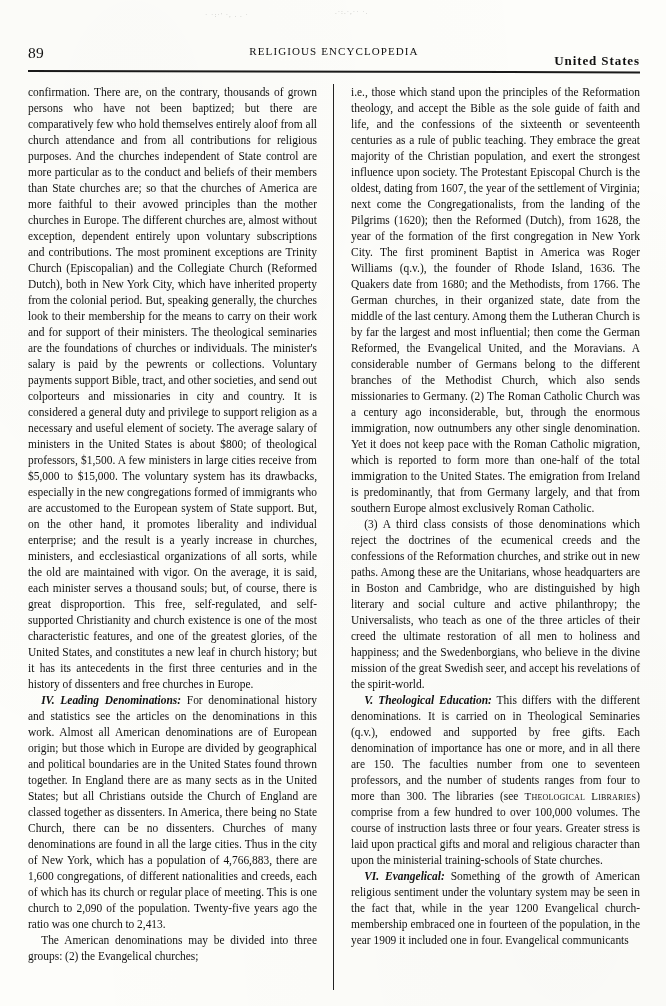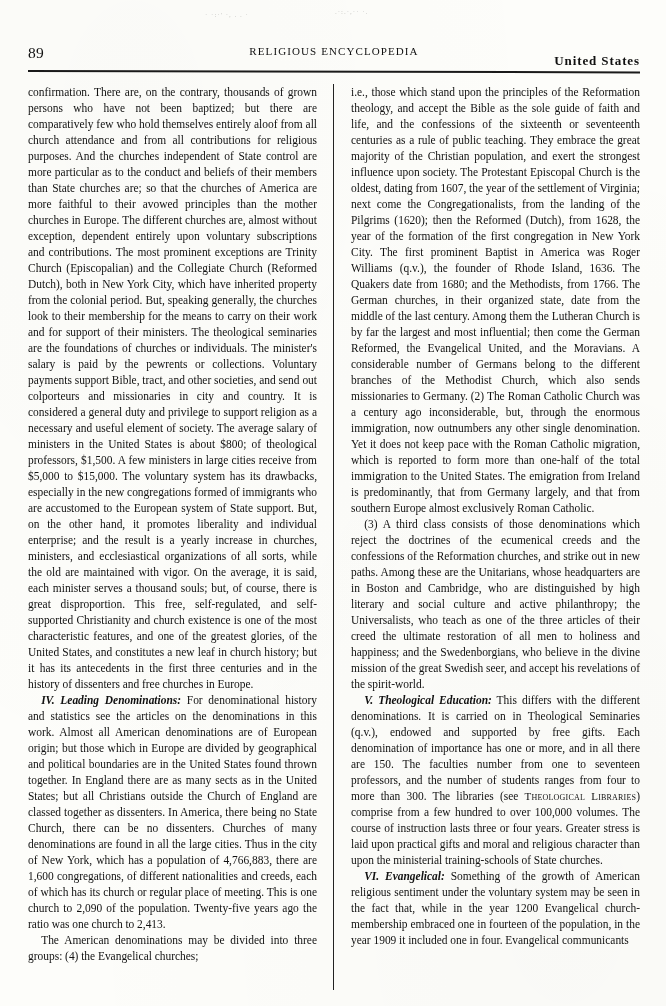--- a/index.html
+++ b/index.html
@@ -154,21 +154,21 @@
     <span class="folio-right">United States</span>
   </div>
 
   <div class="rule"></div>
 
   <div class="columns">
 
     <div class="col col-left">
       <p class="noindent">confirmation.  There are, on the contrary, thousands of grown persons who have not been baptized; but there are comparatively few who hold themselves entirely aloof from all church attendance and from all contributions for religious purposes.  And the churches independent of State control are more particular as to the conduct and beliefs of their members than State churches are;  so that the churches of America are more faithful to their avowed principles than the mother churches in Europe.  The different churches are, almost without exception, dependent entirely upon voluntary subscriptions and contributions.  The most prominent exceptions are Trinity Church (Episcopalian) and the Collegiate Church (Reformed Dutch), both in New York City, which have inherited property from the colonial period. But, speaking generally, the churches look to their membership for the means to carry on their work and for support of their ministers.  The theological seminaries are the foundations of churches or individuals.  The minister's salary is paid by the pewrents or collections.  Voluntary payments support Bible, tract, and other societies, and send out colporteurs and missionaries in city and country.  It is considered a general duty and privilege to support religion as a necessary and useful element of society. The average salary of ministers in the United States is about $800;  of theological professors, $1,500.  A few ministers in large cities receive from $5,000 to $15,000.  The voluntary system has its drawbacks, especially in the new congregations formed of immigrants who are accustomed to the European system of State support.  But, on the other hand, it promotes liberality and individual enterprise;  and the result is a yearly increase in churches, ministers, and ecclesiastical organizations of all sorts, while the old are maintained with vigor.  On the average, it is said, each minister serves a thousand souls;  but, of course, there is great disproportion.  This free, self-regulated, and self-supported Christianity and church existence is one of the most characteristic features, and one of the greatest glories, of the United States, and constitutes a new leaf in church history;  but it has its antecedents in the first three centuries and in the history of dissenters and free churches in Europe.</p>
       <p><b class="sec-head">IV. Leading Denominations:</b><span> For denominational history and statistics see the articles on the denominations in this work.  Almost all American denominations are of European origin;  but those which in Europe are divided by geographical and political boundaries are in the United States found thrown together.  In England there are as many sects as in the United States;  but all Christians outside the Church of England are classed together as dissenters.  In America, there being no State Church, there can be no dissenters.  Churches of many denominations are found in all the large cities.  Thus in the city of New York, which has a population of 4,766,883, there are 1,600 congregations, of different nationalities and creeds, each of which has its church or regular place of meeting.  This is one church to 2,090 of the population.  Twenty-five years ago the ratio was one church to 2,413.</span></p>
-      <p>The American denominations may be divided into three groups:  (4) the Evangelical churches;</p>
+      <p>The American denominations may be divided into three groups:  (2) the Evangelical churches;</p>
     </div>
 
     <div class="gutter"></div>
 
     <div class="col col-right">
       <p class="noindent">i.e., those which stand upon the principles of the Reformation theology, and accept the Bible as the sole guide of faith and life, and the confessions of the sixteenth or seventeenth centuries as a rule of public teaching.  They embrace the great majority of the Christian population, and exert the strongest influence upon society.  The Protestant Episcopal Church is the oldest, dating from 1607, the year of the settlement of Virginia; next come the Congregationalists, from the landing of the Pilgrims (1620);  then the Reformed (Dutch), from 1628, the year of the formation of the first congregation in New York City.  The first prominent Baptist in America was Roger Williams (q.v.), the founder of Rhode Island, 1636. The Quakers date from 1680; and the Methodists, from 1766.  The German churches, in their organized state, date from the middle of the last century. Among them the Lutheran Church is by far the largest and most influential; then come the German Reformed, the Evangelical United, and the Moravians.  A considerable number of Germans belong to the different branches of the Methodist Church, which also sends missionaries to Germany.  (2) The Roman Catholic Church was a century ago inconsiderable, but, through the enormous immigration, now outnumbers any other single denomination. Yet it does not keep pace with the Roman Catholic migration, which is reported to form more than one-half of the total immigration to the United States.  The emigration from Ireland is predominantly, that from Germany largely, and that from southern Europe almost exclusively Roman Catholic.</p>
       <p>(3) A third class consists of those denominations which reject the doctrines of the ecumenical creeds and the confessions of the Reformation churches, and strike out in new paths.  Among these are the Unitarians, whose headquarters are in Boston and Cambridge, who are distinguished by high literary and social culture and active philanthropy; the Universalists, who teach as one of the three articles of their creed the ultimate restoration of all men to holiness and happiness;  and the Swedenborgians, who believe in the divine mission of the great Swedish seer, and accept his revelations of the spirit-world.</p>
       <p><b class="sec-head">V. Theological Education:</b><span>  This differs with the different denominations.  It is carried on in Theological Seminaries (q.v.), endowed and supported by free gifts.  Each denomination of importance has one or more, and in all there are 150.  The faculties number from one to seventeen professors, and the number of students ranges from four to more than 300.  The libraries (see </span><span class="smallcaps">Theological Libraries</span><span>) comprise from a few hundred to over 100,000 volumes.  The course of instruction lasts three or four years.  Greater stress is laid upon practical gifts and moral and religious character than upon the ministerial training-schools of State churches.</span></p>
       <p><b class="sec-head">VI. Evangelical:</b><span> Something of the growth of American religious sentiment under the voluntary system may be seen in the fact that, while in the year 1200 Evangelical church-membership embraced one in fourteen of the population, in the year 1909 it included one in four.  Evangelical communicants</span></p>
     </div>

